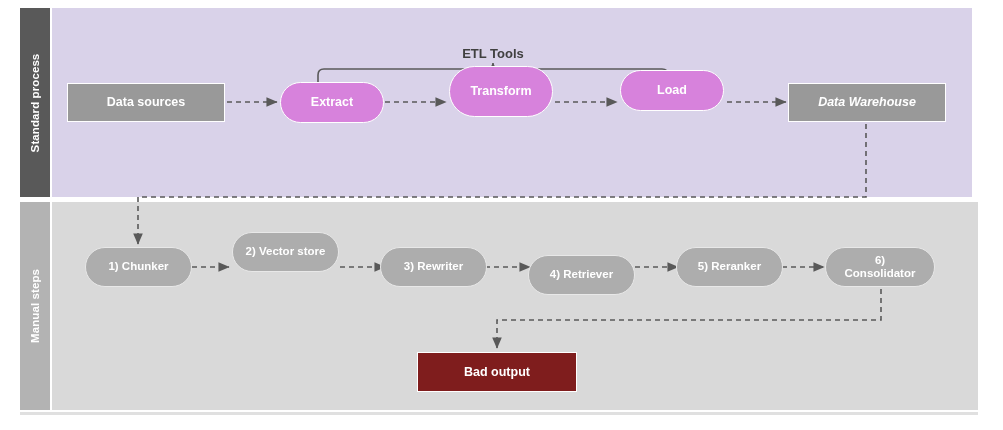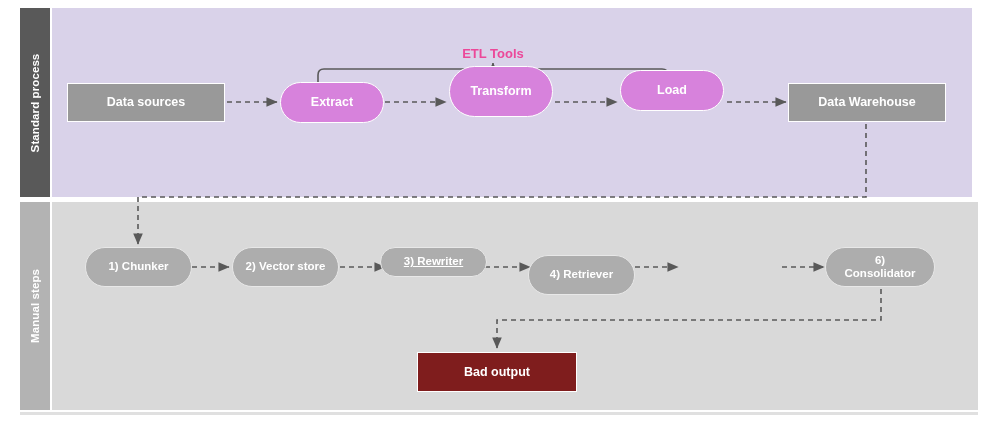--- a/index.html
+++ b/index.html
@@ -65,21 +65,21 @@
     border-radius: 999px;
     font-size: 11.5px;
   }
   .node.rect-yellow {
     background: #7f1d1d;
     border: 1.5px solid #ffffff;
     font-size: 12.5px;
   }
   .bracket-label {
     position: absolute;
-    color: #ec4899;
+    color: #404040;
     font-size: 13px;
     font-weight: bold;
     white-space: nowrap;
     text-align: center;
   }
   svg.edges {
     position: absolute;
     left: 0; top: 0;
     width: 1003px;
     height: 430px;
@@ -145,40 +145,43 @@
   </div>
 
   <div class="node pill-purple" style="left:449px; top:66px; width:104px; height:51px;">
     <span>Transform</span>
   </div>
 
   <div class="node pill-purple" style="left:620px; top:70px; width:104px; height:41px;">
     <span>Load</span>
   </div>
 
-  <div class="node rect" style="left:788px; top:83px; width:158px; height:39px;">
+  <div class="node rect" style="left:788px; top:83px; width:158px; height:39px;font-style:italic;">
     <span>Data Warehouse</span>
   </div>
 
   <div class="node pill-gray" style="left:85px; top:247px; width:107px; height:40px;">
     <span>1) Chunker</span>
   </div>
 
-  <div class="node pill-gray" style="left:232px; top:247px; width:107px; height:40px;">
+  <div class="node pill-gray" style="left:232px; top:232px; width:107px; height:40px;">
     <span>2) Vector store</span>
   </div>
 
-  <div class="node pill-gray" style="left:380px; top:247px; width:107px; height:30px;text-decoration:underline;">
+  <div class="node pill-gray" style="left:380px; top:247px; width:107px; height:40px;">
     <span>3) Rewriter</span>
   </div>
 
   <div class="node pill-gray" style="left:528px; top:247px; width:107px; height:40px;margin-top:8px;">
     <span>4) Retriever</span>
   </div>
 
+  <div class="node pill-gray" style="left:676px; top:247px; width:107px; height:40px;">
+    <span>5) Reranker</span>
+  </div>
 
   <div class="node pill-gray" style="left:825px; top:247px; width:110px; height:40px;">
     <span style="display:block; max-width:84px;">6) Consolidator</span>
   </div>
 
   <div class="node rect-yellow" style="left:417px; top:352px; width:160px; height:40px;">
     <span>Bad output</span>
   </div>
 
   <div class="bottom-rule" style="left:20px; top:412px; width:958px; height:3px; background:#E0E0E0;"></div>

